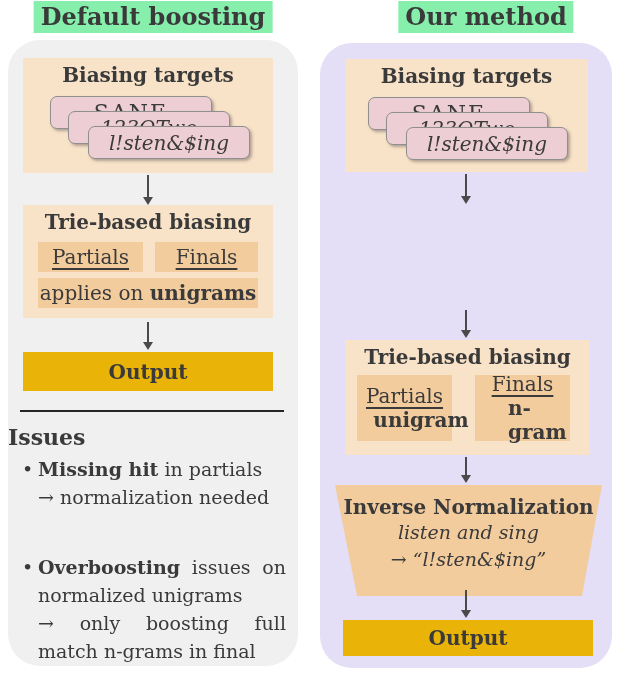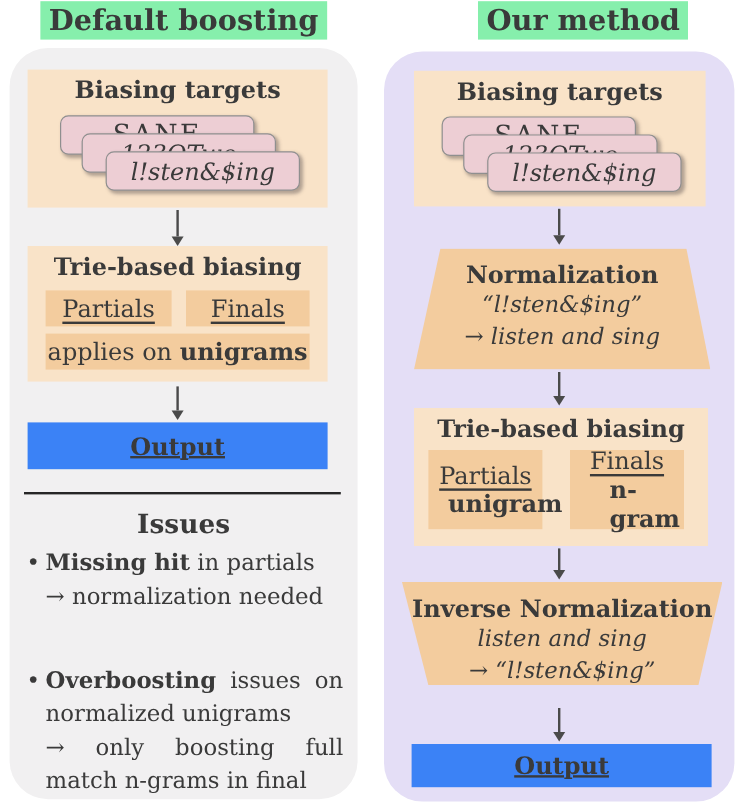--- a/index.html
+++ b/index.html
@@ -25,25 +25,25 @@
 
   .obox{position:absolute;background:#f3cc9e;display:flex;align-items:center;justify-content:center;
         font-size:20px;}
   .ulab{text-decoration:underline;text-underline-offset:4px;}
 
   .arrow{position:absolute;width:14px;display:flex;flex-direction:column;align-items:center;}
   .arrow .shaft{width:2px;flex:1;background:#4a4a4a;}
   .arrow .head{width:0;height:0;border-left:5px solid transparent;border-right:5px solid transparent;
                border-top:8px solid #4a4a4a;}
 
-  .outbox{position:absolute;background:#3b82f6;display:flex;align-items:center;justify-content:center;
-          font-size:20px;font-weight:700;text-decoration:underline;}
+  .outbox{position:absolute;background:#eab308;display:flex;align-items:center;justify-content:center;
+          font-size:20px;font-weight:700;}
 
   .divider{position:absolute;height:2px;background:#262626;}
-  .issues-h{position:absolute;width:100%;text-align:center;font-size:22px;font-weight:700;}
+  .issues-h{position:absolute;width:100%;text-align:left;font-size:22px;font-weight:700;}
 
   .bullet{position:absolute;left:14px;right:12px;font-size:19px;line-height:28px;}
   .bullet .dot{position:absolute;left:0;top:0;}
   .bullet .blines{margin-left:16px;}
   .jline{text-align:justify;text-align-last:justify;}
   b{font-weight:700;}
 
   .trap{position:absolute;background:#f3cc9e;text-align:center;}
   .trap-narrowtop{clip-path:polygon(22px 0, calc(100% - 20px) 0, 100% 100%, 0 100%);}
   .trap-narrowbot{clip-path:polygon(0 0, 100% 0, calc(100% - 20px) 100%, 22px 100%);}
@@ -126,25 +126,20 @@
       <div class="card card-plain" style="left:23px;top:38px;z-index:1;">SANE</div>
       <div class="card" style="left:41px;top:53px;z-index:2;">123OTwo</div>
       <div class="card" style="left:61px;top:68px;z-index:3;">l!sten&amp;$ing</div>
     </div>
 
     <div class="arrow" style="left:139px;top:131px;height:30px;">
       <div class="shaft"></div>
         <div class="head"></div>
     </div>
 
-    <div class="trap trap-narrowtop" style="left:25px;top:164px;width:247px;height:101px;">
-      <div class="t-title">Normalization</div>
-      <div class="t-line">“l!sten&amp;$ing”</div>
-      <div class="t-line">→ listen and sing</div>
-    </div>
 
     <div class="arrow" style="left:139px;top:267px;height:28px;">
       <div class="shaft"></div>
         <div class="head"></div>
     </div>
 
     <div class="box" style="left:25px;top:297px;width:245px;height:115px;">
       <div class="box-title">Trie-based biasing</div>
       <div class="obox sub2" style="left:12px;top:35px;width:95px;height:66px;">
         <span class="w1 ulab">Partials</span>
@@ -154,21 +149,21 @@
         <span class="w1 ulab">Finals</span>
         <span class="w2">n-gram</span>
       </div>
     </div>
 
     <div class="arrow" style="left:139px;top:414px;height:26px;">
       <div class="shaft"></div>
         <div class="head"></div>
     </div>
 
-    <div class="trap trap-narrowbot" style="left:15px;top:442px;width:267px;height:86px;">
+    <div class="trap trap-narrowbot" style="left:15px;top:442px;width:267px;height:111px;">
       <div class="t-title">Inverse Normalization</div>
       <div class="t-line">listen and sing</div>
       <div class="t-line">→ “l!sten&amp;$ing”</div>
     </div>
 
     <div class="arrow" style="left:139px;top:547px;height:28px;">
       <div class="shaft"></div>
         <div class="head"></div>
     </div>
 

